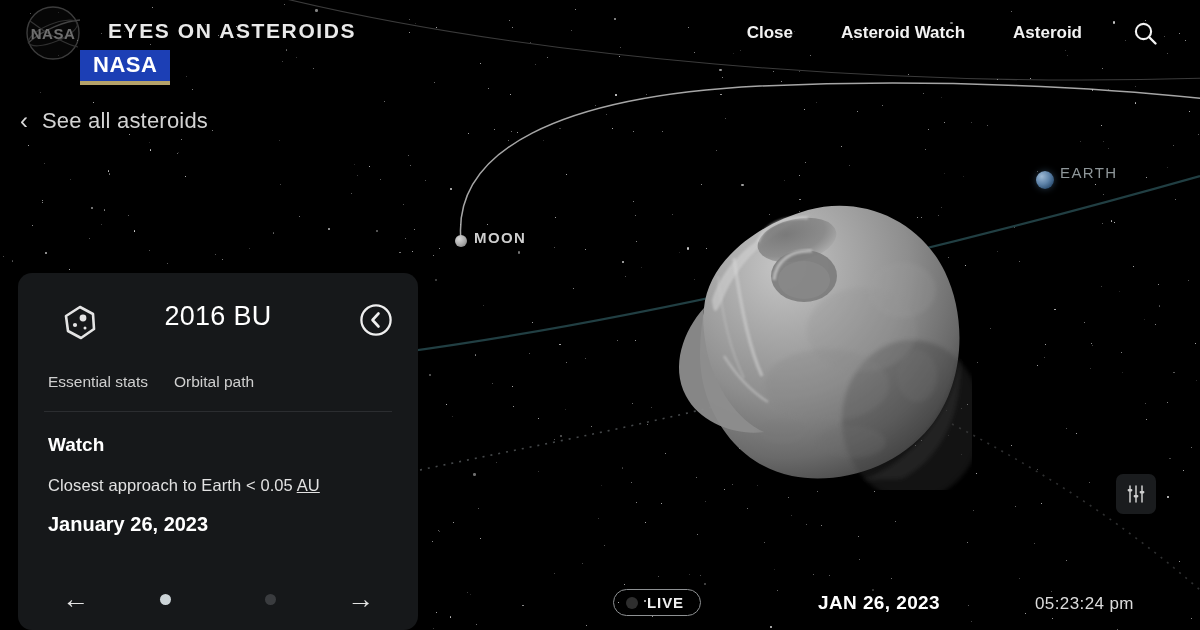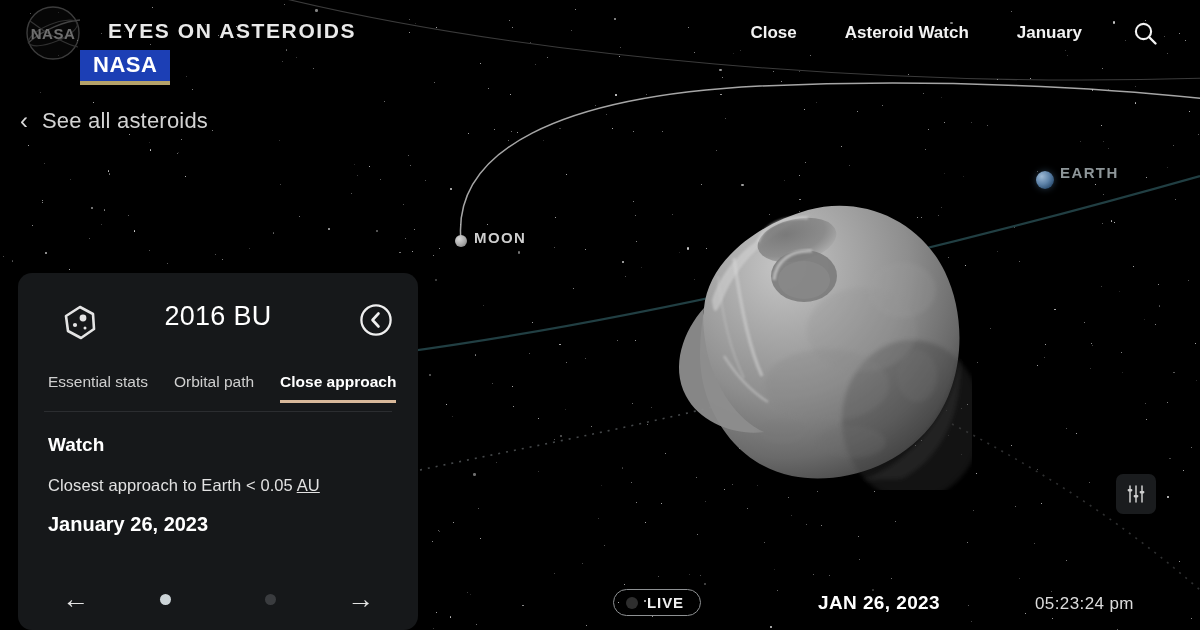--- a/index.html
+++ b/index.html
@@ -36,21 +36,21 @@
 
   
   #earth-body {
     position:absolute; left:1036px; top:171px;
     width:18px; height:18px; border-radius:50%;
     background:radial-gradient(circle at 32% 30%, #9db9d4 0%, #5d82a8 45%, #2b4d70 78%, #14283c 100%);
     box-shadow:0 0 7px rgba(110,160,210,.35);
   }
   #earth-label {
     position:absolute; left:1060px; top:164px;
-    font-size:15px; font-weight:700; letter-spacing:1.4px;
+    font-size:15px; font-weight:400; letter-spacing:1.4px;
     color:#8e9699;
   }
 
   
   #asteroid-wrap {
     position:absolute; left:612px; top:180px;
     width:360px; height:310px;
   }
 
   
@@ -712,21 +712,21 @@
       <ellipse cx="39" cy="28" rx="26" ry="9" fill="none" stroke="#575757" stroke-width="1.1" transform="rotate(-22 39 28)"></ellipse>
       <text x="39" y="34" font-family="Liberation Sans, sans-serif" font-size="15" font-weight="700" fill="#c8c8c8" text-anchor="middle" letter-spacing="0.5">NASA</text>
     </svg>
   </div>
 
   <div id="app-title">EYES ON ASTEROIDS</div>
 
   <div id="nav-links">
     <span class="nav-link">Close</span>
     <span class="nav-link">Asteroid Watch</span>
-    <span class="nav-link">January</span>
+    <span class="nav-link">Asteroid</span>
     <span id="search-icon-btn">
       <svg width="25" height="25" viewBox="0 0 25 25">
         <circle cx="10.5" cy="10.5" r="7.6" fill="none" stroke="#f2f2f2" stroke-width="2.1"></circle>
         <line x1="16" y1="16" x2="22.5" y2="22.5" stroke="#f2f2f2" stroke-width="2.4" stroke-linecap="round"></line>
       </svg>
     </span>
   </div>
 </div>
 
 <div id="nasa-chip">
@@ -755,21 +755,20 @@
       <svg width="34" height="34" viewBox="0 0 34 34">
         <circle cx="17" cy="17" r="14.6" fill="none" stroke="#efefef" stroke-width="2.3"></circle>
         <polyline points="19.5,10.5 13.5,17 19.5,23.5" fill="none" stroke="#efefef" stroke-width="2.6" stroke-linecap="round" stroke-linejoin="round"></polyline>
       </svg>
     </span>
   </div>
 
   <div id="panel-tabs">
     <span class="panel-tab">Essential stats</span>
     <span class="panel-tab">Orbital path</span>
-    <span class="panel-tab active">Close approach</span>
   </div>
 
   <div id="panel-divider"></div>
 
   <div id="panel-body">
     <div id="field-label">Watch</div>
     <div id="field-sub">
       <span>Closest approach to Earth &lt; 0.05 </span><span class="au">AU</span>
     </div>
     <div id="field-value">January 26, 2023</div>

